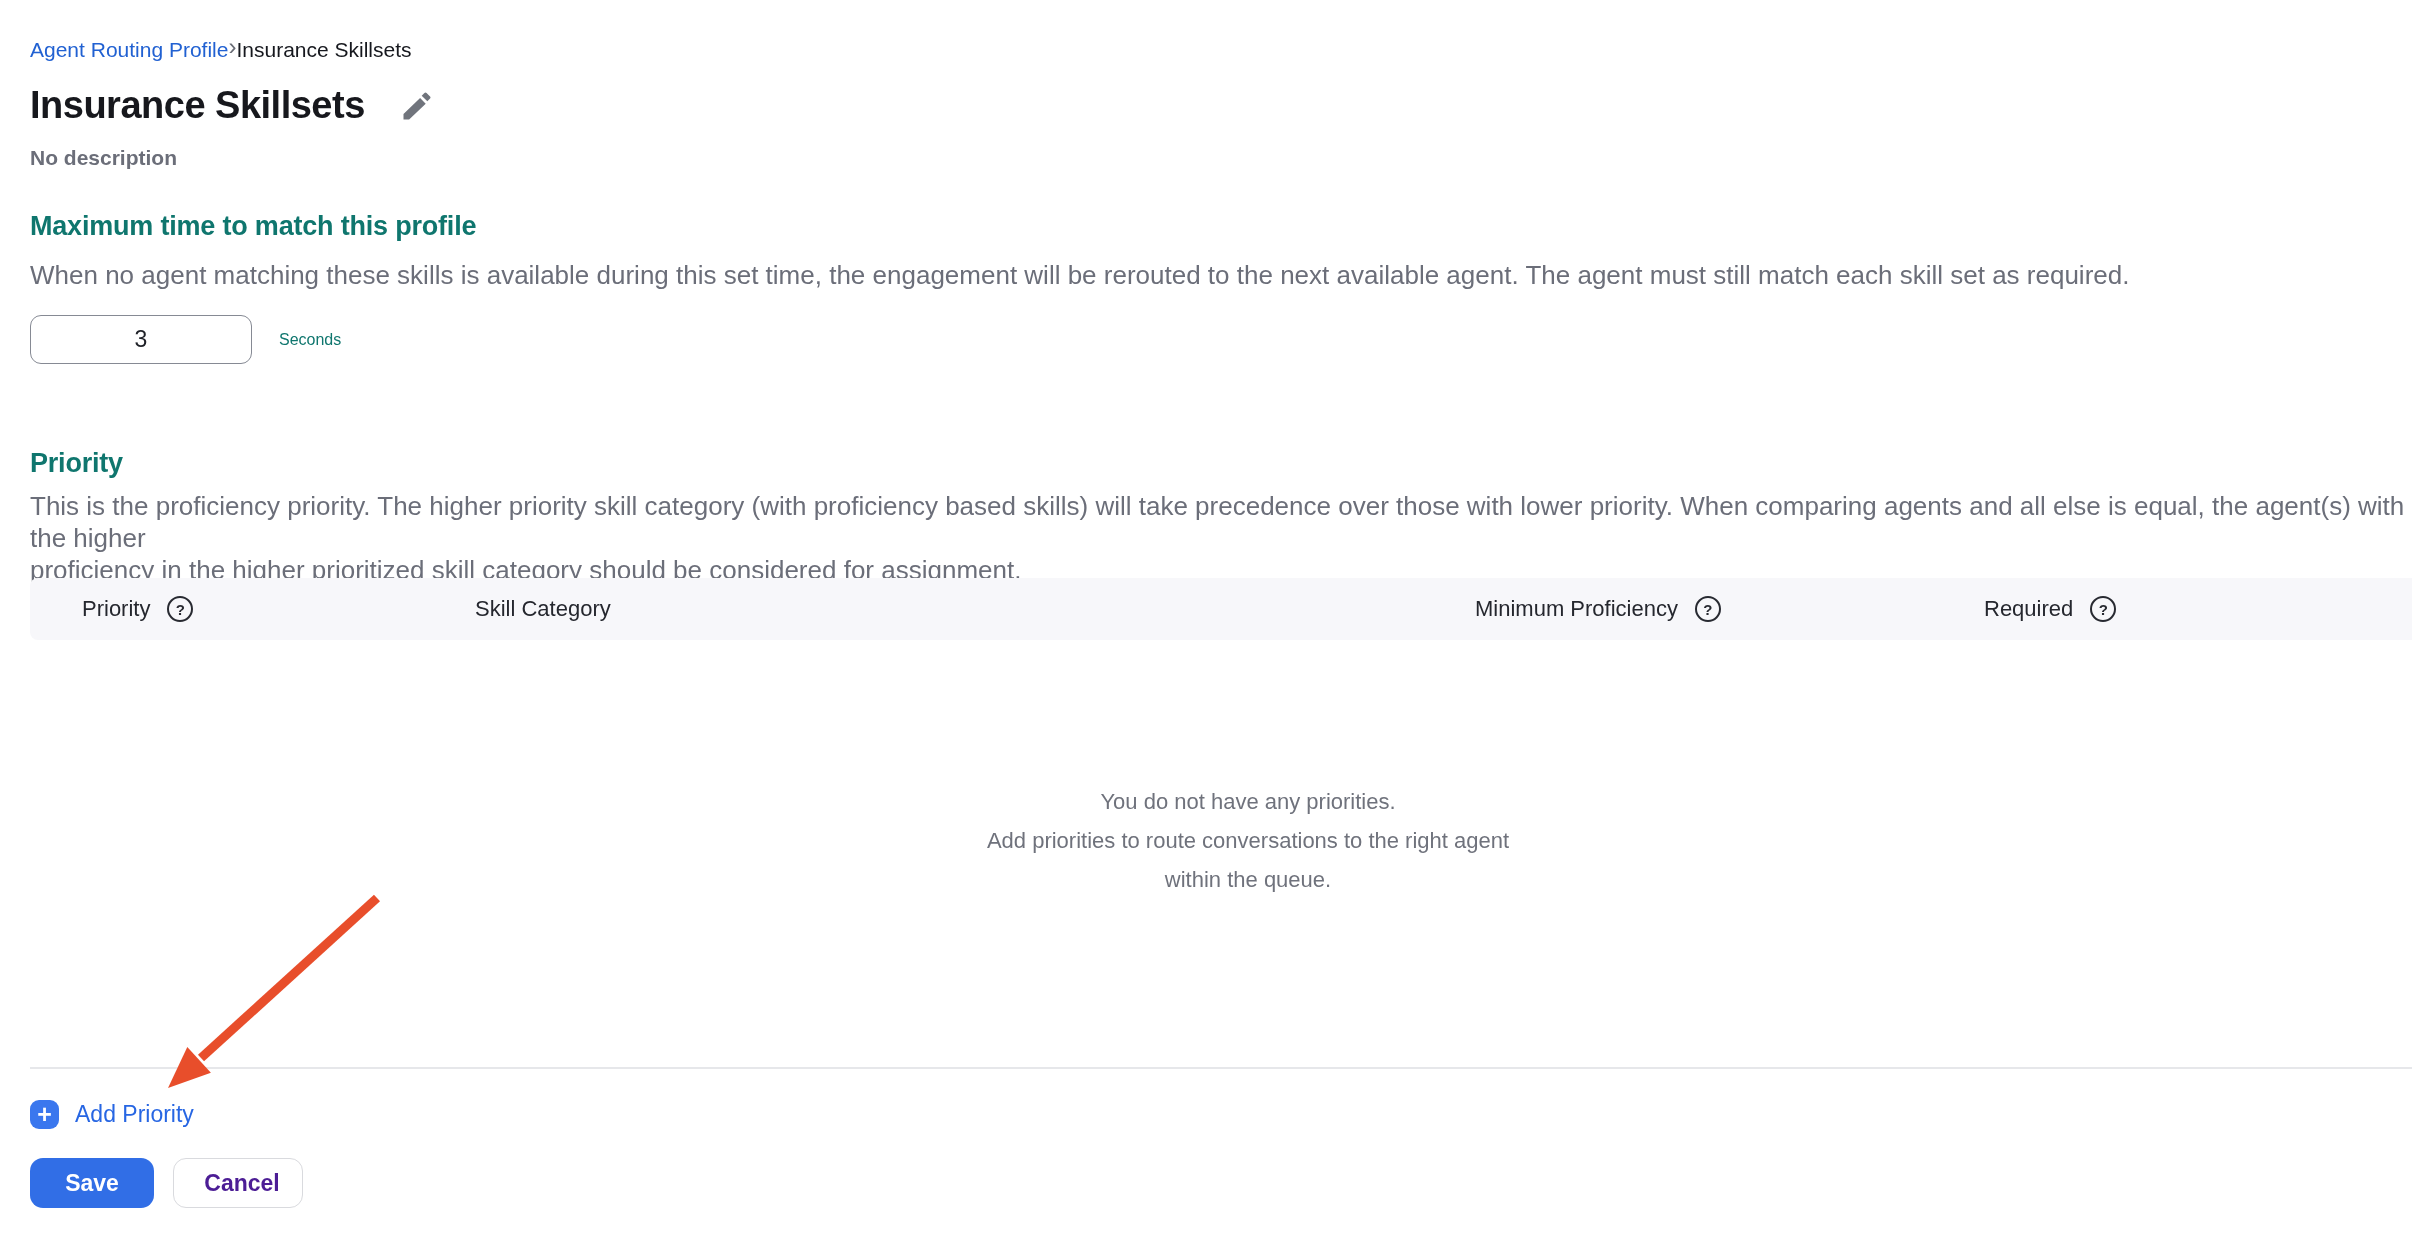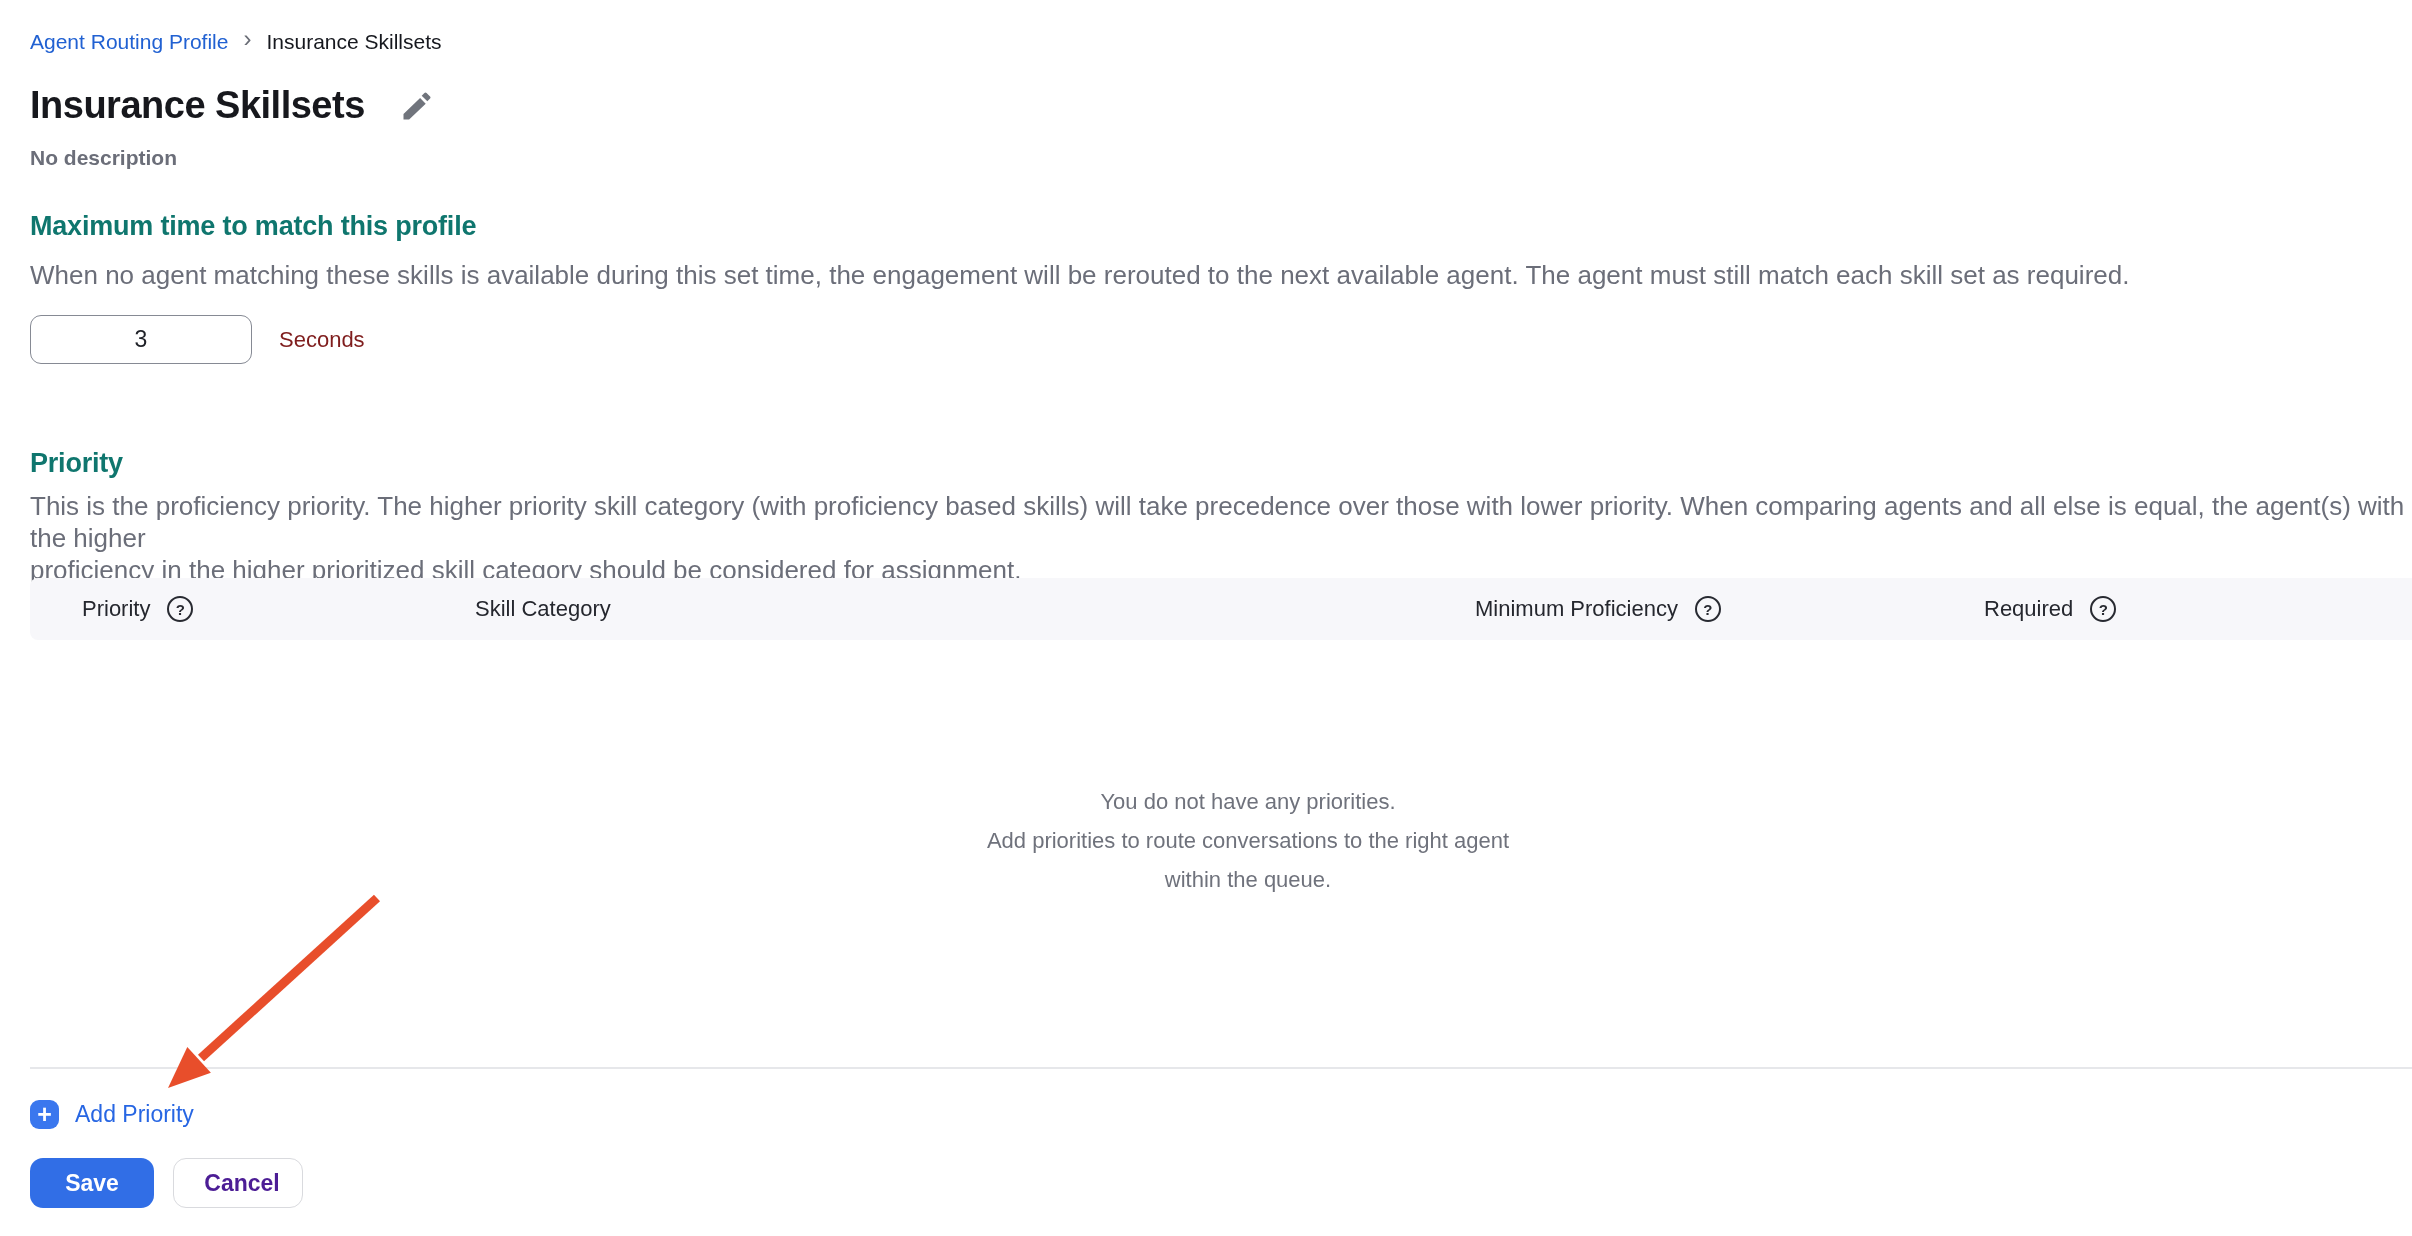--- a/index.html
+++ b/index.html
@@ -7,21 +7,21 @@
   body {
     position: relative;
     background: #ffffff;
     font-family: "Liberation Sans", sans-serif;
     color: #17181d;
     overflow: hidden;
   }
   .abs { position: absolute; }
 
   
-  .breadcrumb { left: 30px; top: 30px; display: flex; align-items: flex-start; gap: 15px; font-size: 21px; }
+  .breadcrumb { left: 30px; top: 38px; display: flex; align-items: flex-start; font-size: 21px; }
   .crumb-link { color: #2161d2; text-decoration: none; cursor: pointer; }
   .crumb-sep { color: #6a6d76; font-size: 24px; line-height: 21px; transform: translateY(-2px); }
   .crumb-current { color: #16181e; }
 
   
   .title-row { left: 30px; top: 84px; display: flex; align-items: center; gap: 33px; }
   .page-title { font-size: 38px; font-weight: 700; letter-spacing: -0.5px; color: #17181d; }
   .edit-btn { width: 38px; height: 38px; display: inline-flex; align-items: center; justify-content: center; cursor: pointer; background: none; border: none; }
   .no-desc { left: 30px; top: 146px; font-size: 21px; color: #6b6e79; font-weight: bold; }
 
@@ -34,21 +34,21 @@
   .s2-desc { left: 30px; top: 490px; line-height: 32px; }
 
   
   .input-row { left: 30px; top: 315px; display: flex; align-items: center; gap: 27px; }
   .seconds-input {
     width: 222px; height: 49px;
     border: 1.5px solid #868a94; border-radius: 11px;
     font-family: "Liberation Sans", sans-serif;
     font-size: 23px; text-align: center; color: #1f2128; background: #fff;
   }
-  .unit-label { font-size: 22px; color: #7f1d1d; }
+  .unit-label { font-size: 16px; color: #0f766e; }
 
   
   .table-header {
     left: 30px; top: 578px; width: 2406px; height: 62px;
     background: #f7f7fa; border-radius: 8px 0 0 8px;
   }
   .th-cell { position: absolute; top: 0; height: 100%; display: flex; align-items: center; gap: 17px; }
   .th-label { font-size: 22px; color: #25272e; }
   .help-icon {
     width: 26px; height: 26px; border: 2px solid #282a31; border-radius: 50%;

